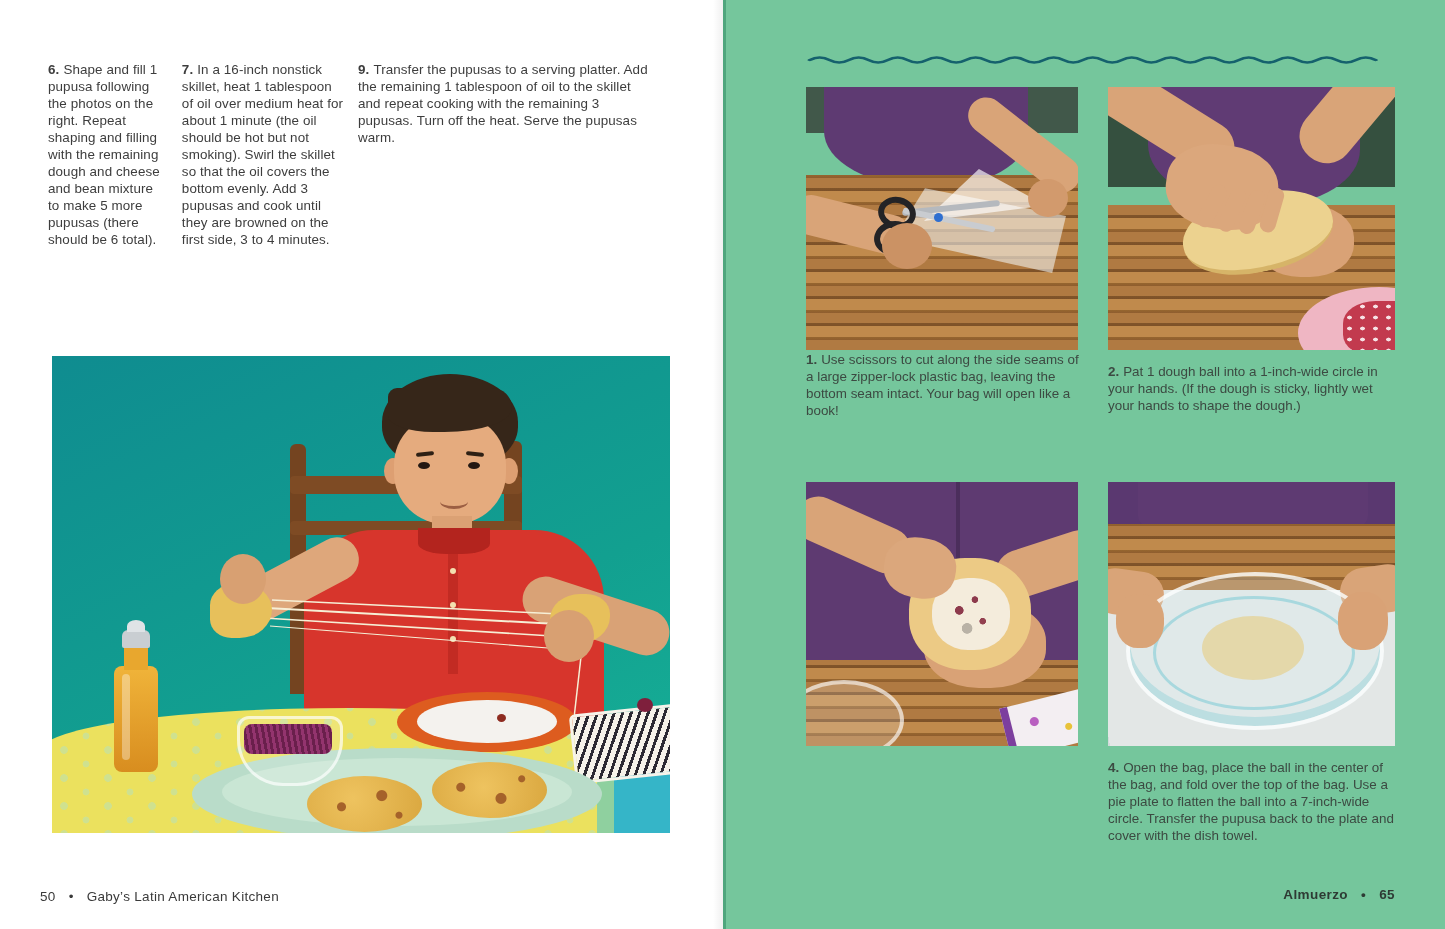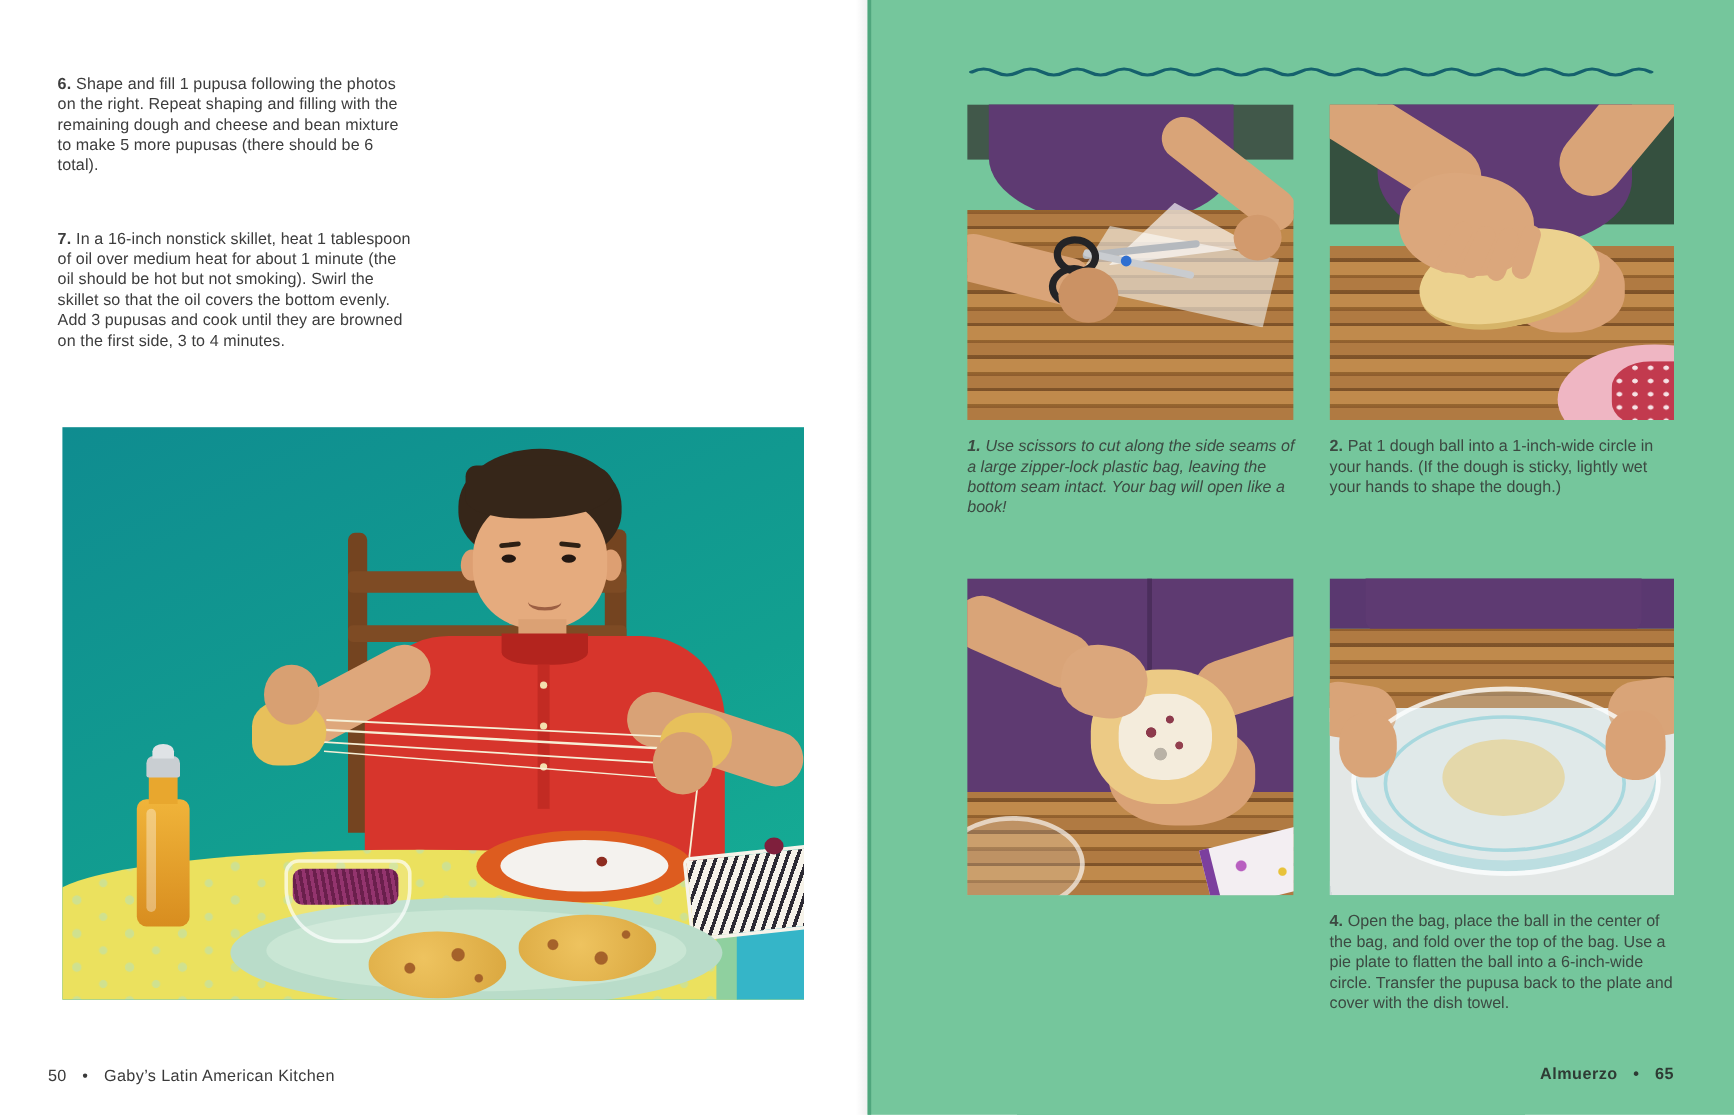--- a/index.html
+++ b/index.html
@@ -6,34 +6,34 @@
     font-family:"Liberation Sans","DejaVu Sans",sans-serif;background:#fff;}
   .abs{position:absolute;}
   
   .page-left{position:absolute;left:0;top:0;width:723px;height:929px;background:#ffffff;}
   .page-left::after{content:"";position:absolute;right:0;top:0;width:10px;height:100%;
     background:linear-gradient(90deg,rgba(0,0,0,0),rgba(0,0,0,0.06));}
   .page-right{position:absolute;left:723px;top:0;width:722px;height:929px;background:#75c69c;}
   .spine{position:absolute;left:0;top:0;width:3px;height:100%;background:#4fa67d;}
   
   .steps{position:absolute;left:48px;top:48px;width:606px;display:flex;gap:14px;}
-  .steps .col{width:296px;display:flex;flex-direction:column;gap:17px;}
+  .steps .col{width:296px;display:flex;flex-direction:row;gap:17px;}
   .step{font-size:13.4px;line-height:17px;color:#3d3d3d;letter-spacing:.1px;}
   .step b{font-weight:700;margin-right:4px;}
   .footer-l{position:absolute;left:40px;top:889px;display:flex;gap:13px;align-items:center;
     font-size:13.5px;color:#3a3a3a;letter-spacing:.3px;}
   .footer-r{position:absolute;right:50px;top:887px;display:flex;gap:13px;align-items:center;
     font-size:13.5px;color:#2e3b34;font-weight:700;letter-spacing:.4px;}
   
   .heading{position:absolute;left:83px;top:54px;width:589px;display:flex;align-items:center;gap:10px;}
   .heading-text{font-size:11.8px;font-weight:700;letter-spacing:1.5px;color:#15616d;white-space:nowrap;}
   .squiggle{flex:1;height:12px;}
   .caption{position:absolute;font-size:13.4px;line-height:17px;color:#3c4a42;}
   .caption b{font-weight:700;margin-right:4px;}
-  .cap1{left:83px;top:363px;width:278px;font-style:italic;}
+  .cap1{left:83px;top:351px;width:278px;}
   .cap2{left:385px;top:363px;width:288px;}
   .cap3{left:83px;top:759px;width:282px;}
   .cap4{left:385px;top:759px;width:292px;}
   
   .photo{position:absolute;overflow:hidden;}
   .ph1{left:83px;top:87px;width:272px;height:263px;}
   .ph2{left:385px;top:87px;width:287px;height:263px;}
   .ph3{left:83px;top:482px;width:272px;height:264px;}
   .ph4{left:385px;top:482px;width:287px;height:264px;}
   .wood{background:repeating-linear-gradient(0deg,#b07a42 0px,#b07a42 10px,#8f5d2e 10px,#96662f 13px,
@@ -171,20 +171,21 @@
 <body>
 
 <div class="page-left">
 
   <div class="steps">
     <div class="col">
       <p class="step"><b>6.</b><span>Shape and fill 1 pupusa following the photos on the right. Repeat shaping and filling with the remaining dough and cheese and bean mixture to make 5 more pupusas (there should be 6 total).</span></p>
       <p class="step"><b>7.</b><span>In a 16-inch nonstick skillet, heat 1 tablespoon of oil over medium heat for about 1 minute (the oil should be hot but not smoking). Swirl the skillet so that the oil covers the bottom evenly. Add 3 pupusas and cook until they are browned on the first side, 3 to 4 minutes.</span></p>
     </div>
     <div class="col">
+      <p class="step"><b>9.</b><span>Transfer the pupusas to a serving platter. Add the remaining 1 tablespoon of oil to the skillet and repeat cooking with the remaining 3 pupusas. Turn off the heat. Serve the pupusas warm.</span></p>
     </div>
   </div>
 
   <div class="photo-main">
     <div class="abs m-post" style="left:238px;top:88px;width:16px;height:250px;"></div>
     <div class="abs m-post" style="left:452px;top:85px;width:18px;height:265px;"></div>
     <div class="abs m-slat" style="left:238px;top:120px;width:232px;height:18px;"></div>
     <div class="abs m-slat" style="left:238px;top:165px;width:232px;height:14px;"></div>
     <div class="abs m-slat" style="left:238px;top:205px;width:232px;height:12px;"></div>
     <div class="abs m-hair"></div>
@@ -312,20 +313,20 @@
     <div class="abs d-plastic"></div>
     <div class="abs d-armL skin"></div>
     <div class="abs d-armR skin"></div>
     <div class="abs d-dough"></div>
     <div class="abs d-pie"></div>
     <div class="abs d-pie-in"></div>
     <div class="abs d-handR"></div>
     <div class="abs skin" style="left:8px;top:112px;width:48px;height:54px;border-radius:45%;"></div>
   </div>
 
-  <div class="caption cap4"><b>4.</b><span>Open the bag, place the ball in the center of the bag, and fold over the top of the bag. Use a pie plate to flatten the ball into a 6-inch-wide circle. Transfer the pupusa back to the plate and cover with the dish towel.</span></div>
+  <div class="caption cap4"><b>4.</b><span>Open the bag, place the ball in the center of the bag, and fold over the top of the bag. Use a pie plate to flatten the ball into a 7-inch-wide circle. Transfer the pupusa back to the plate and cover with the dish towel.</span></div>
 
   <div class="footer-r">
     <span>Almuerzo</span>
     <span>•</span>
     <span>65</span>
   </div>
 </div>
 
 </body></html>

